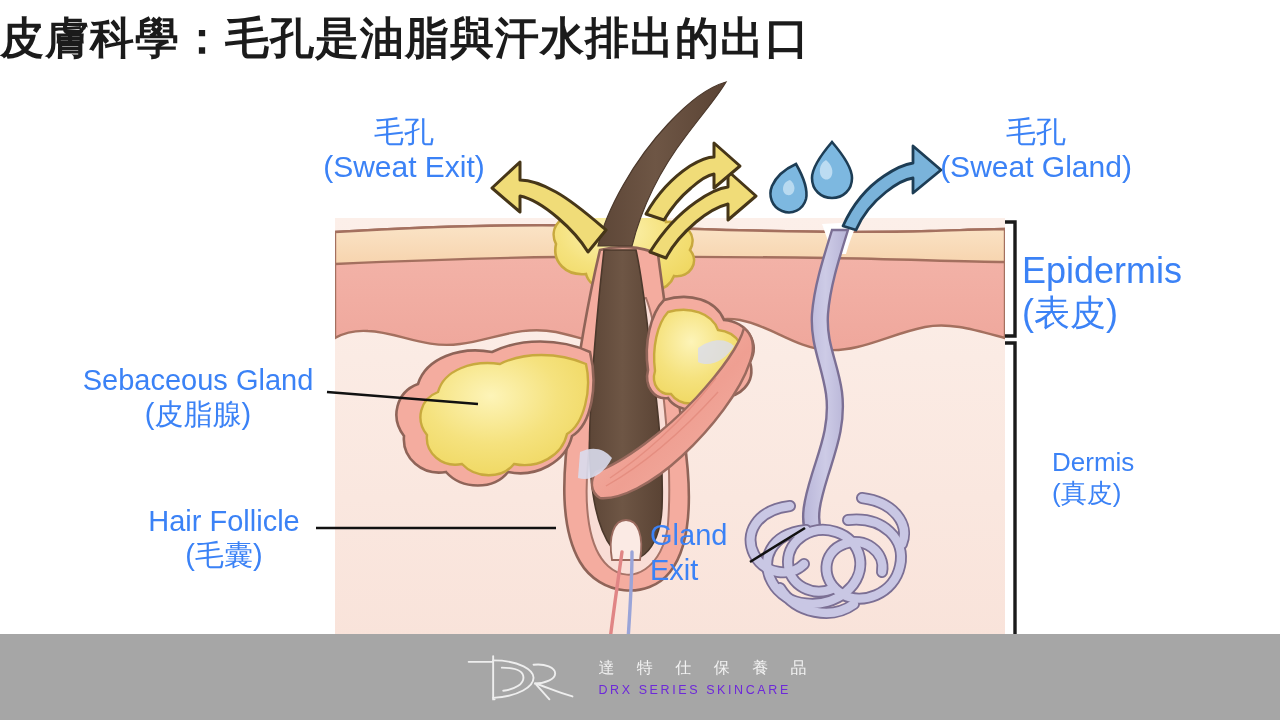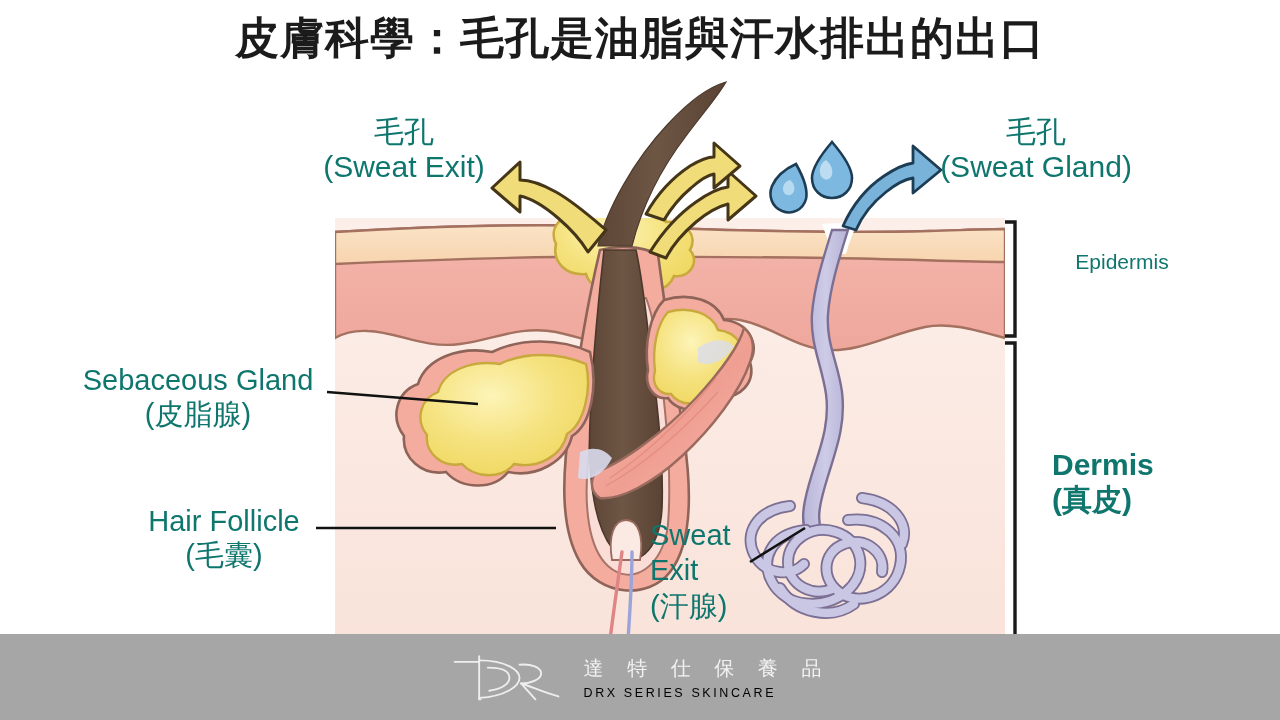--- a/index.html
+++ b/index.html
@@ -9,63 +9,63 @@
     font-family:"Liberation Sans","DejaVu Sans",sans-serif;
     overflow:hidden;
     position:relative;
   }
   #stage{position:absolute;left:0;top:0;width:1280px;height:720px;}
 
   
   .title{
     position:absolute;
     left:0; top:14px; width:1280px;
-    text-align:center;
+    text-align:left;
     font-size:44px;
     font-weight:bold;
     letter-spacing:1px;
     color:#1b1b1b;
     line-height:1.1;
     white-space:nowrap;
   }
 
   
   .lbl{
     position:absolute;
-    color:#0f766e;
+    color:#3b82f6;
     line-height:1.18;
     white-space:nowrap;
   }
   .lbl .l1{display:block;}
   .lbl .l2{display:block;}
 
   .lbl-sebum-exit{ left:296px; top:114px; font-size:30px; text-align:center; width:216px;}
   .lbl-sweat-exit{ left:928px; top:114px; font-size:30px; text-align:center; width:216px;}
   .lbl-seb-gland { left:62px;  top:363px; font-size:29px; text-align:center; width:272px;}
   .lbl-hair-foll { left:114px; top:504px; font-size:29px; text-align:center; width:220px;}
   .lbl-sweat-gl  { left:650px; top:518px; font-size:29px; text-align:left;  width:200px; line-height:1.22;}
-  .lbl-epidermis { left:1022px;top:250px; font-size:21px; text-align:center;  width:200px;}
-  .lbl-dermis    { left:1052px;top:447px; font-size:30px; text-align:left;  width:180px;font-weight:bold;}
+  .lbl-epidermis { left:1022px;top:250px; font-size:36px; text-align:left;  width:200px;}
+  .lbl-dermis    { left:1052px;top:447px; font-size:26px; text-align:left;  width:180px;}
 
   
   .footer{
     position:absolute;left:0;top:634px;width:1280px;height:86px;
     background:#a6a6a6;
   }
   .wm{
     position:absolute;left:0;top:634px;width:1280px;height:86px;
     display:flex;align-items:center;justify-content:center;gap:18px;
   }
   .wm-logo{width:116px;height:62px;opacity:.95;}
   .wm-txt{display:flex;flex-direction:column;gap:4px;}
   .wm-cn{
-    font-size:20px;color:#f2f2f2;letter-spacing:9px;font-weight:normal;
+    font-size:16px;color:#f2f2f2;letter-spacing:9px;font-weight:normal;
   }
   .wm-en{
-    font-size:12.5px;color:#000000;letter-spacing:2.6px;
+    font-size:12.5px;color:#6d28d9;letter-spacing:2.6px;
   }
 </style>
 </head>
 <body>
 
 <div id="stage">
 
   <div class="title">皮膚科學：毛孔是油脂與汗水排出的出口</div>
 
   <svg width="1280" height="720" viewBox="0 0 1280 720" style="position:absolute;left:0;top:0;">
@@ -371,27 +371,27 @@
     <span class="l1">Sebaceous Gland</span>
     <span class="l2">(皮脂腺)</span>
   </div>
 
   <div class="lbl lbl-hair-foll">
     <span class="l1">Hair Follicle</span>
     <span class="l2">(毛囊)</span>
   </div>
 
   <div class="lbl lbl-sweat-gl">
-    <span class="l1">Sweat</span>
+    <span class="l1">Gland</span>
     <span class="l1">Exit</span>
-    <span class="l2">(汗腺)</span>
   </div>
 
   <div class="lbl lbl-epidermis">
     <span class="l1">Epidermis</span>
+    <span class="l2">(表皮)</span>
   </div>
 
   <div class="lbl lbl-dermis">
     <span class="l1">Dermis</span>
     <span class="l2">(真皮)</span>
   </div>
 
   <div class="footer"></div>
   <div class="wm">
     <svg class="wm-logo" viewBox="0 0 160 86">

